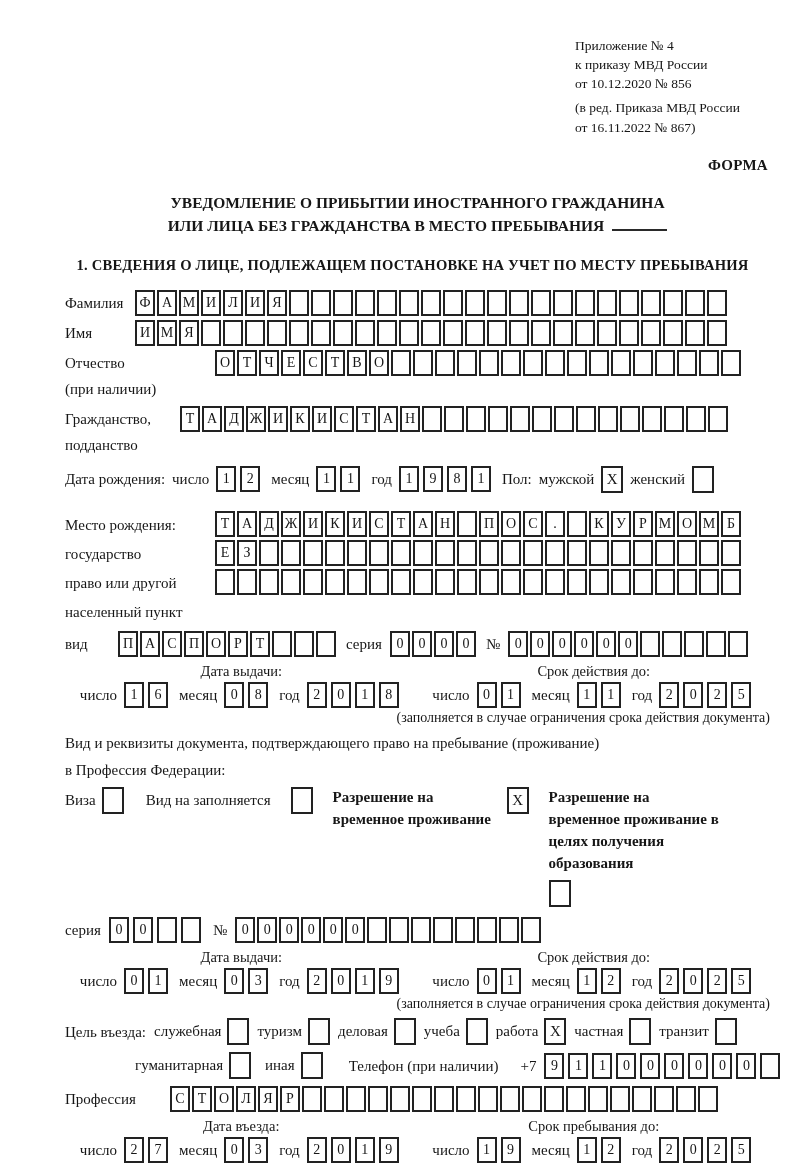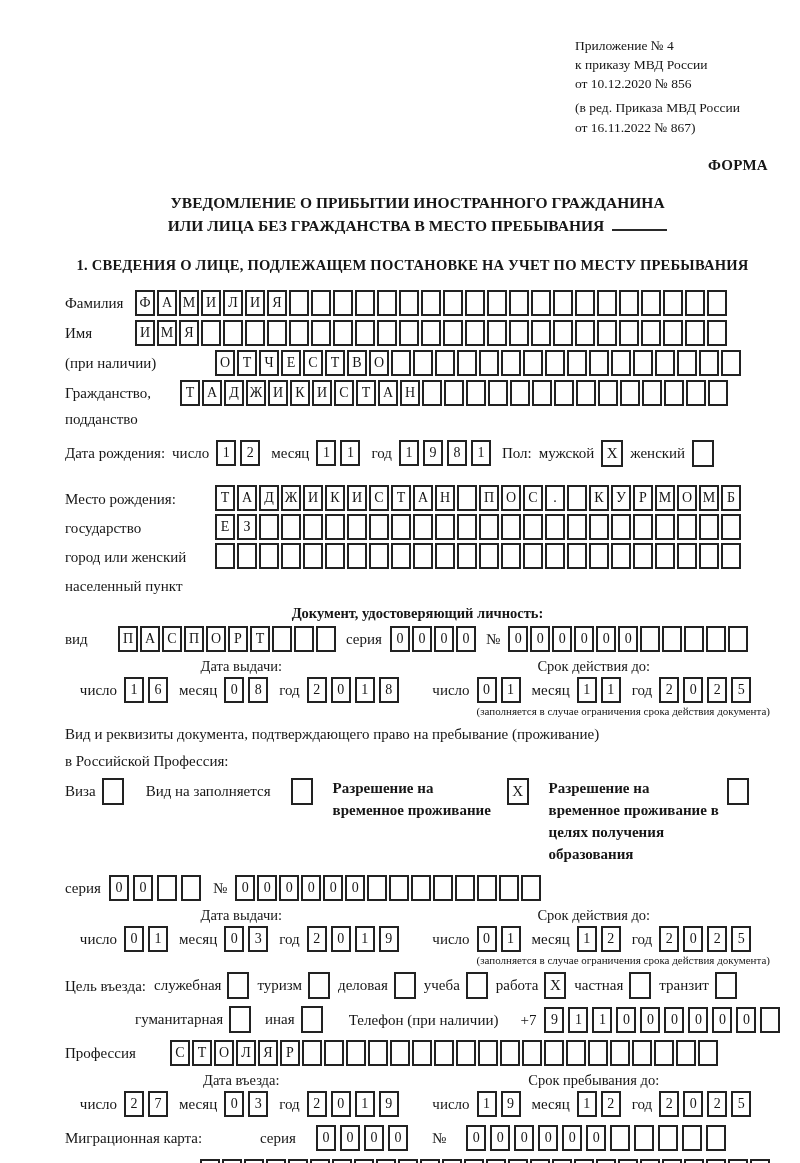--- a/index.html
+++ b/index.html
@@ -46,21 +46,21 @@
     border:2px solid #222; background:#fff;
     display:inline-flex; align-items:center; justify-content:center;
     font-size:15px;
   }
 
   
   .date-heads { display:flex; font-size:14.5px; margin-top:6px; }
   .date-heads div { flex:1; text-align:center; }
   .date-pair { display:flex; margin-top:2px; }
   .date-half { flex:1; display:flex; justify-content:center; align-items:center; gap:7px; }
-  .date-note { text-align:right; font-size:11px; margin:2px 0 6px; }
+  .date-note { text-align:right; font-size:14px; margin:2px 0 6px; }
 
   .plain { font-size:15px; line-height:1.5; }
   .opt { display:flex; align-items:flex-start; gap:6px; }
   .opt-lbl { font-size:15px; line-height:27px; white-space:nowrap; }
   .opt-lbl-wrap { font-size:15px; line-height:1.45; text-align:left;font-weight:bold; }
   .permit-row { display:flex; align-items:flex-start; gap:14px; margin:6px 0 10px; }
   .purpose-row { display:flex; align-items:center; gap:8px; margin-bottom:7px; flex-wrap:nowrap; }
   .gap6 { display:inline-flex; gap:6px; align-items:flex-start; }
 </style>
 </head>
@@ -151,20 +151,21 @@
         <span class="cell"></span>
         <span class="cell"></span>
         <span class="cell"></span>
         <span class="cell"></span>
         <span class="cell"></span>
       </span>
   </div>
 
   <div class="row">
     <div class="lblcol w150" style="line-height:26px">
+      <div>Отчество</div>
       <div>(при наличии)</div>
     </div>
     <span class="cells">
         <span class="cell">О</span>
         <span class="cell">Т</span>
         <span class="cell">Ч</span>
         <span class="cell">Е</span>
         <span class="cell">С</span>
         <span class="cell">Т</span>
         <span class="cell">В</span>
@@ -245,21 +246,21 @@
     <span class="lbl">мужской</span>
     <span class="chk">X</span>
     <span class="lbl">женский</span>
     <span class="chk"></span>
   </div>
 
   <div class="row" style="margin-top:18px;">
     <div class="lblcol w150">
       <div>Место рождения:</div>
       <div>государство</div>
-      <div>город или женский</div>
+      <div>право или другой</div>
       <div>населенный пункт</div>
     </div>
     <div class="cells-stack">
       <div class="cells">
           <span class="cell">Т</span>
           <span class="cell">А</span>
           <span class="cell">Д</span>
           <span class="cell">Ж</span>
           <span class="cell">И</span>
           <span class="cell">К</span>
@@ -330,21 +331,20 @@
           <span class="cell"></span>
           <span class="cell"></span>
           <span class="cell"></span>
           <span class="cell"></span>
           <span class="cell"></span>
           <span class="cell"></span>
         </div>
     </div>
   </div>
 
-  <div style="text-align:center; font-weight:bold; font-size:14.5px; margin:2px 0 4px;">Документ, удостоверяющий личность:</div>
 
   <div class="row" style="align-items:center; gap:8px;">
     <span class="lbl w45">вид</span>
     <span class="cells">
         <span class="cell">П</span>
         <span class="cell">А</span>
         <span class="cell">С</span>
         <span class="cell">П</span>
         <span class="cell">О</span>
         <span class="cell">Р</span>
@@ -416,36 +416,36 @@
           <span class="cell">2</span>
           <span class="cell">0</span>
           <span class="cell">2</span>
           <span class="cell">5</span>
         </span>
     </div>
   </div>
   <div class="date-note">(заполняется в случае ограничения срока действия документа)</div>
 
   <div class="plain">Вид и реквизиты документа, подтверждающего право на пребывание (проживание)</div>
-  <div class="plain" style="margin-top:4px;">в Российской Профессия:</div>
+  <div class="plain" style="margin-top:4px;">в Профессия Федерации:</div>
 
   <div class="permit-row">
     <div class="opt">
       <span class="opt-lbl">Виза</span>
       <span class="chk"></span>
     </div>
     <div class="opt" style="margin-left:8px;">
       <span class="opt-lbl">Вид на заполняется</span>
       <span class="chk" style="margin-left:14px;"></span>
     </div>
     <div class="opt" style="margin-left:6px;">
       <span class="opt-lbl-wrap" style="max-width:168px;">Разрешение на временное проживание</span>
       <span class="chk">X</span>
     </div>
-    <div class="opt" style="margin-left:6px;">
+    <div class="opt" style="margin-left:6px;flex-direction:column;">
       <span class="opt-lbl-wrap" style="max-width:172px;">Разрешение на временное проживание в целях получения образования</span>
       <span class="chk"></span>
     </div>
   </div>
 
   <div class="row" style="align-items:center; gap:8px; margin-top:4px;">
     <span class="lbl">серия</span>
     <span class="cells dcells">
         <span class="cell">0</span>
         <span class="cell">0</span>

